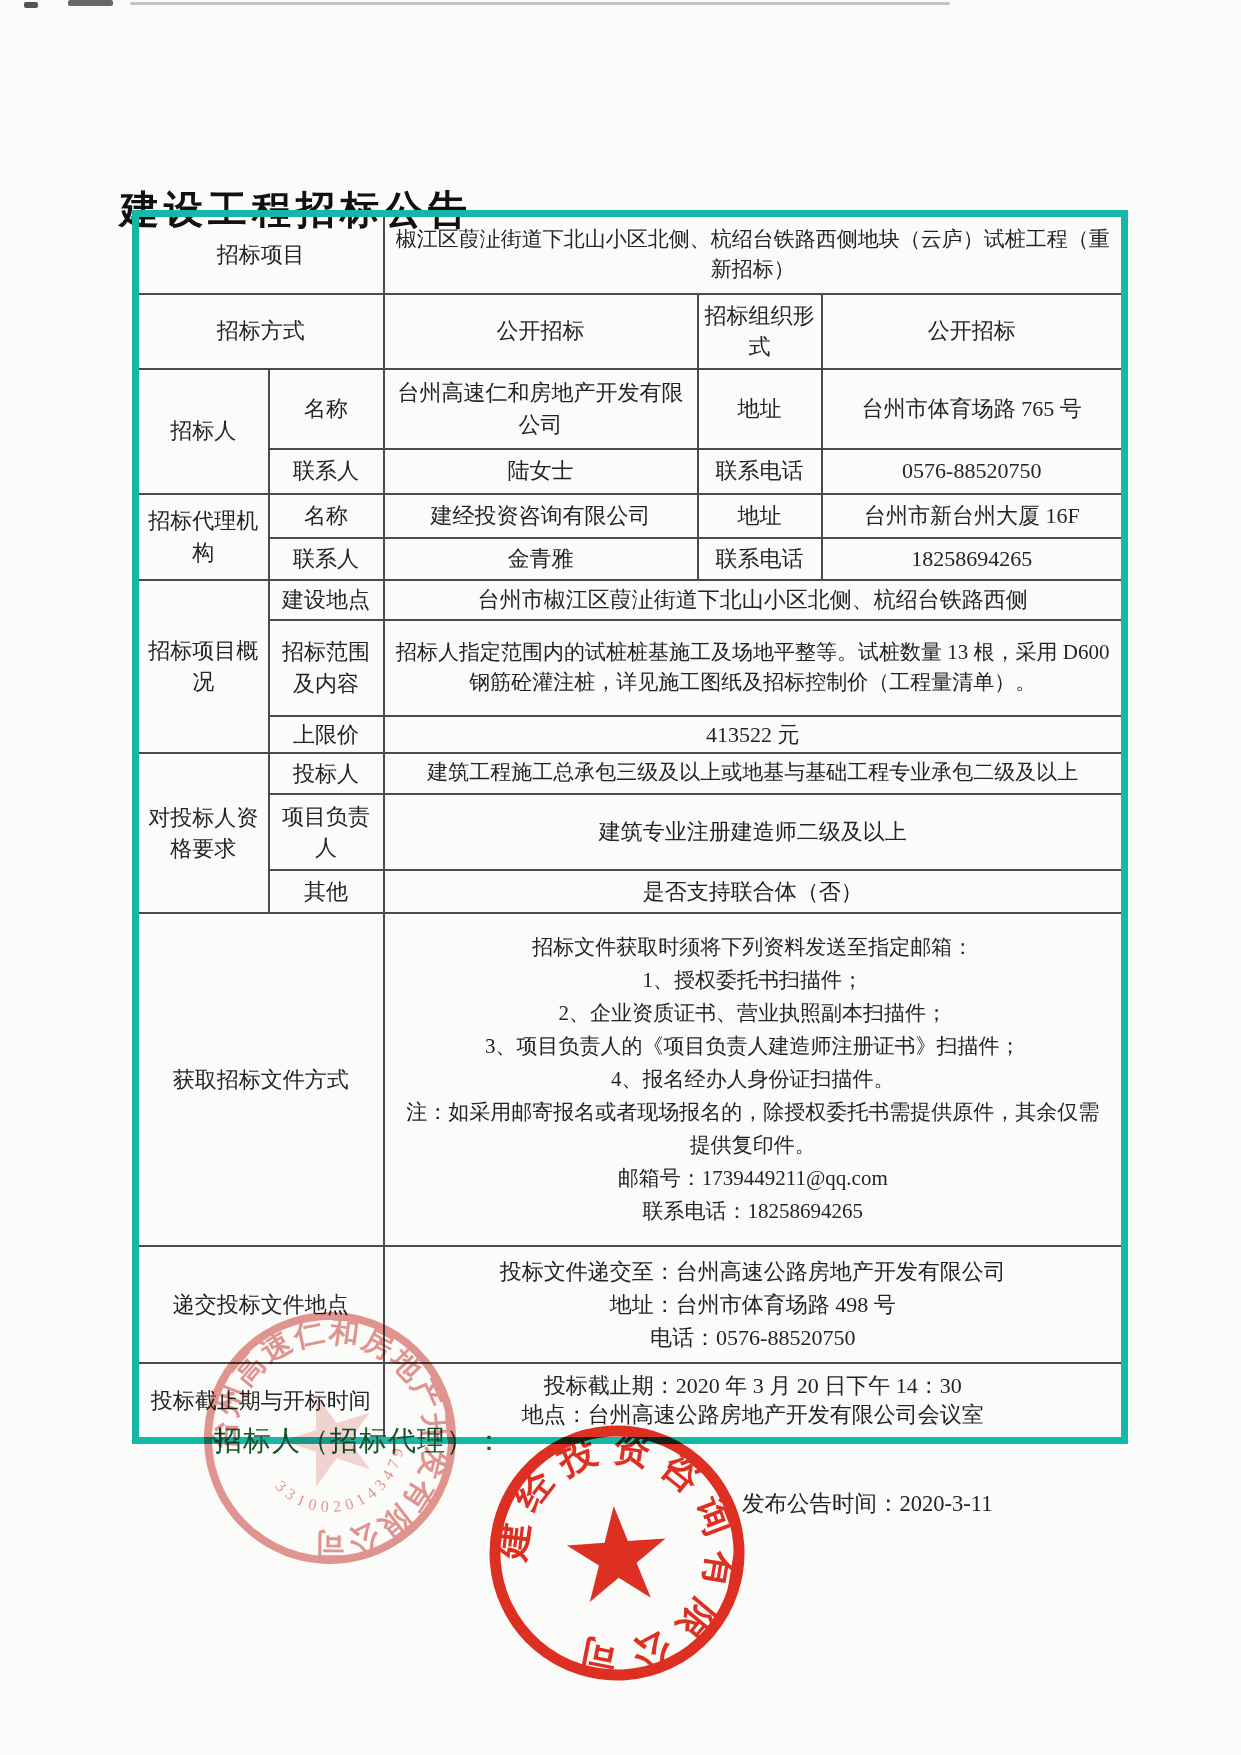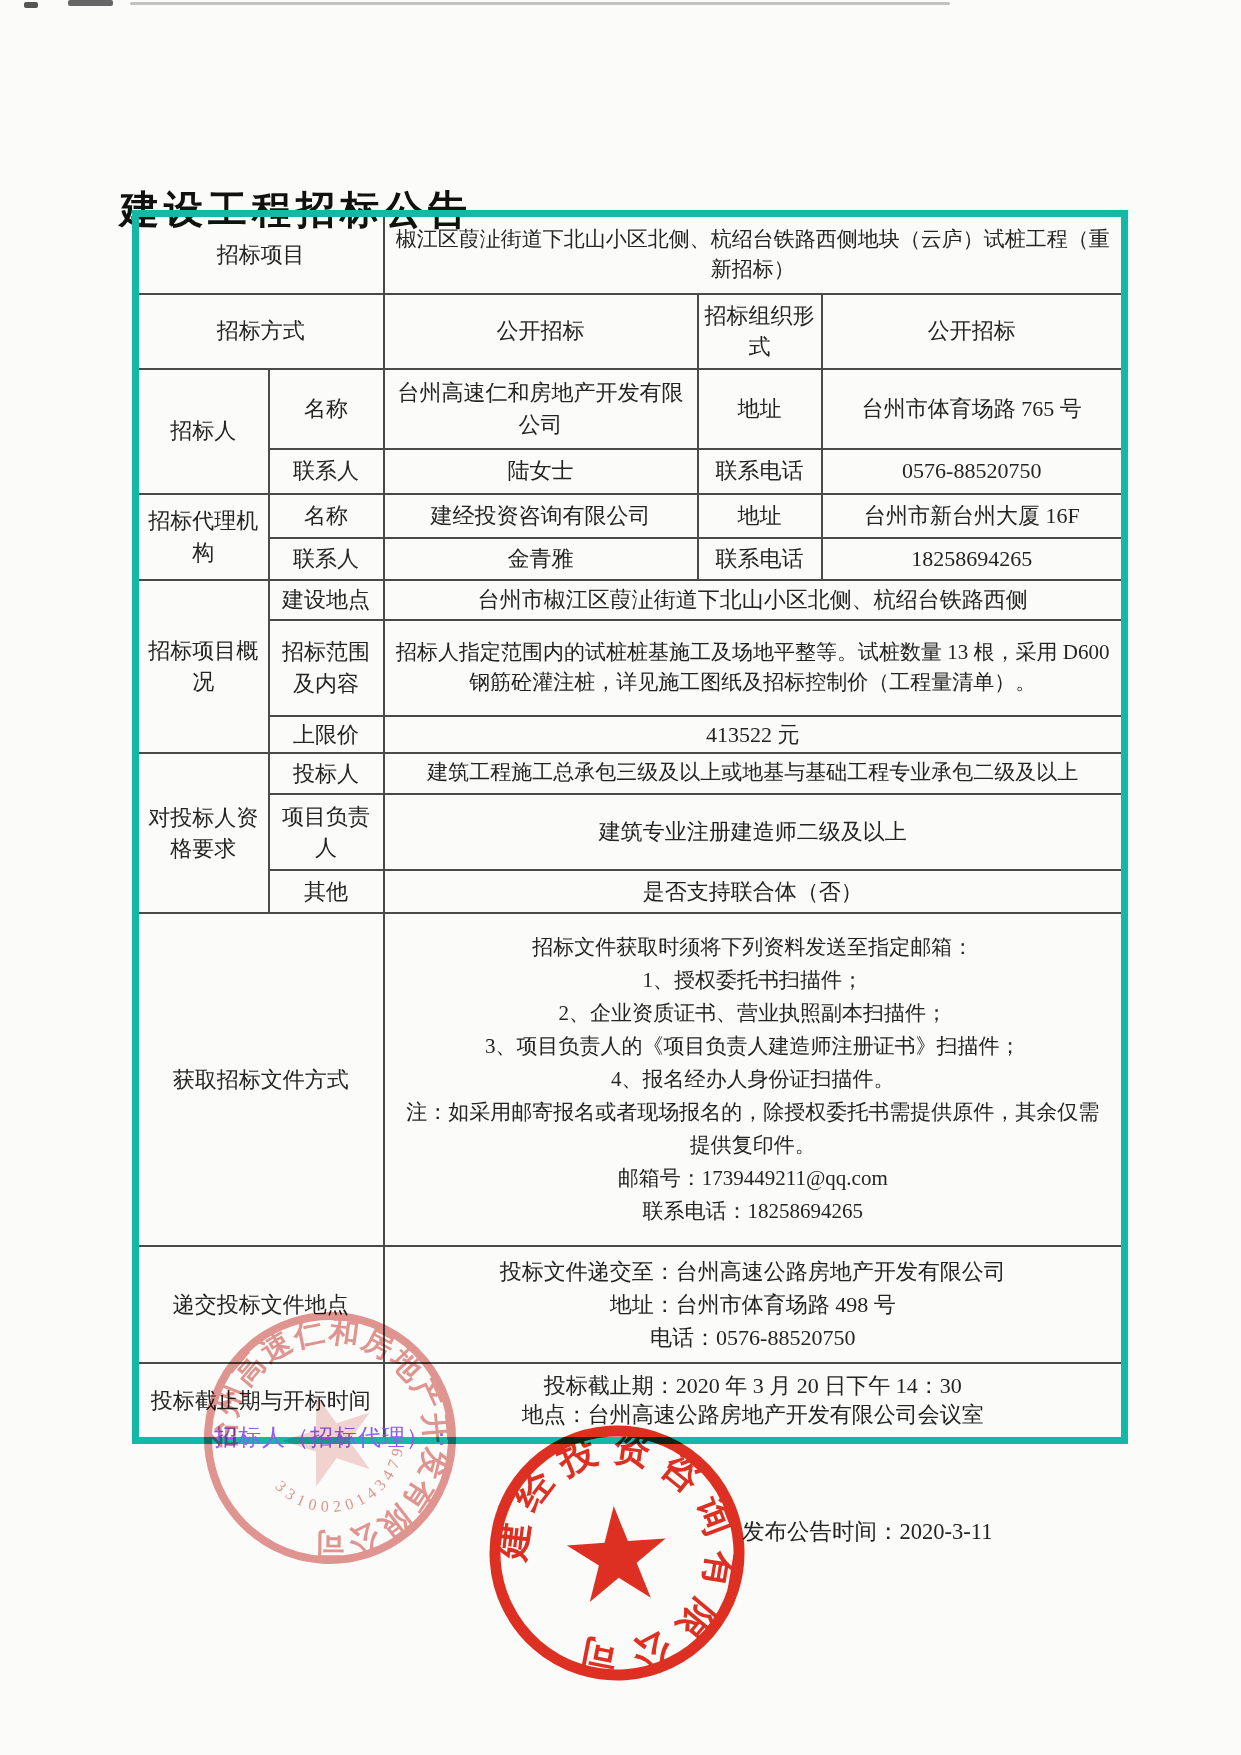--- a/index.html
+++ b/index.html
@@ -24,24 +24,24 @@
   td.narrow{padding-left:13px;padding-right:13px;}
   td.namewrap{padding-left:22px;padding-right:22px;}
   td.small{font-size:21px;}
   td.leftcell{text-align:left;padding-left:14px;}
   td.top{vertical-align:top;padding-top:7px;}
   .ln{display:block;}
   .obtain-lines .ln{line-height:33px;}
   .submit-lines .ln{line-height:33px;}
   .deadline-lines .ln{line-height:29px;}
   .sign{
-    position:absolute;left:214px;top:1422px;font-size:23px;letter-spacing:1px;color:#8b5cf6;
+    position:absolute;left:214px;top:1422px;font-size:28px;letter-spacing:1px;color:#14532d;
   }
   .publish{
-    position:absolute;left:742px;top:1488px;font-size:22.5px;color:#242424;margin-top:28px;
+    position:absolute;left:742px;top:1488px;font-size:22.5px;color:#242424;
   }
   .stamp{position:absolute;mix-blend-mode:multiply;pointer-events:none;}
   .stamp-left{left:200px;top:1308px;width:260px;height:260px;opacity:.58;transform:rotate(-18deg);}
   .stamp-right{left:482px;top:1418px;width:270px;height:270px;opacity:.95;transform:rotate(-4deg);}
 </style>
 </head>
 <body>
 
 <div class="page">
 

